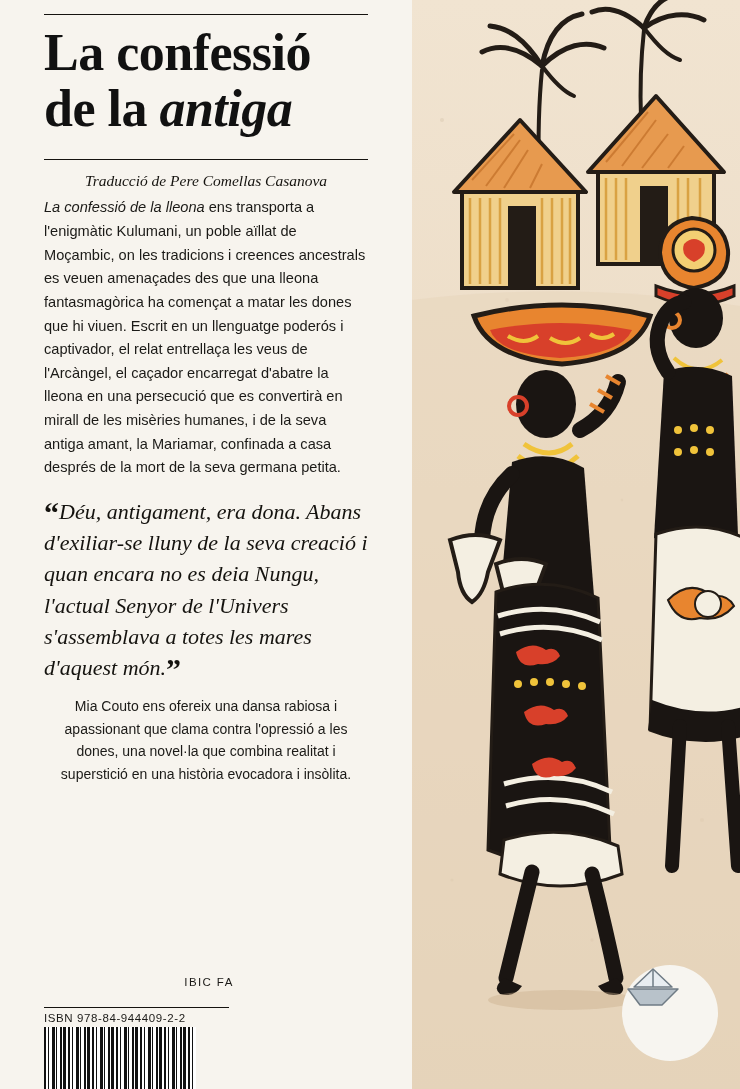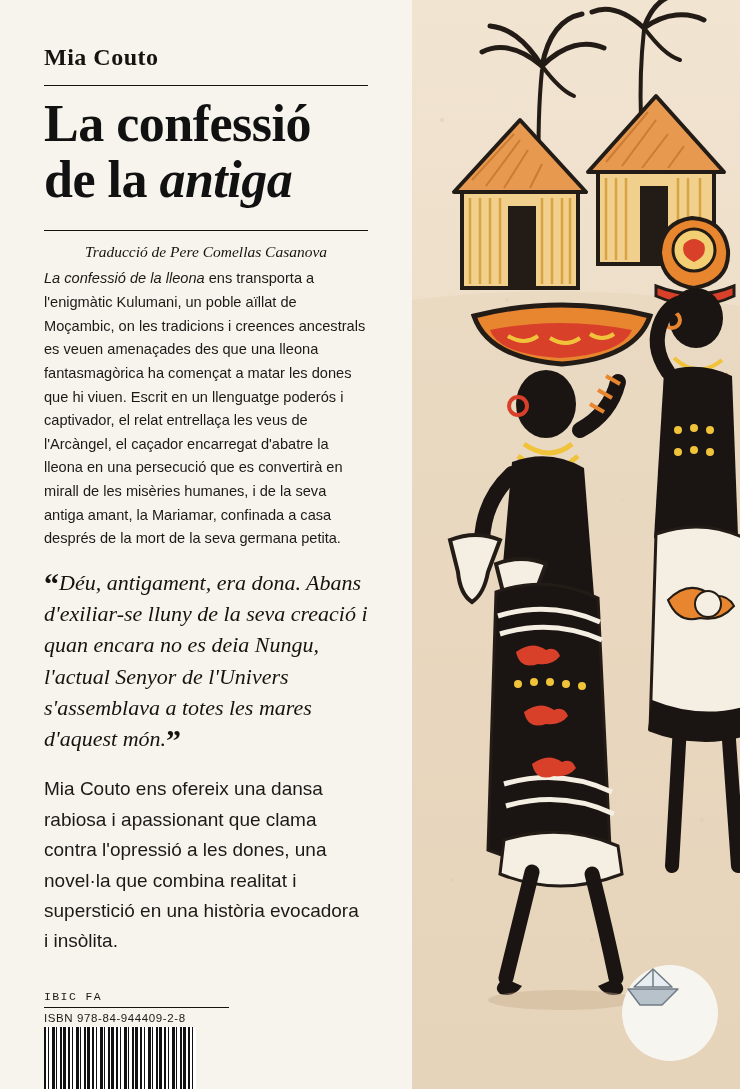--- a/index.html
+++ b/index.html
@@ -88,38 +88,40 @@
     font-family: "Liberation Serif", serif;
     font-style: normal;
     font-weight: bold;
     font-size: 30px;
     line-height: 0;
     vertical-align: -4px;
     color: #15130f;
   }
   .closing {
     font-family: "Liberation Sans", sans-serif;
-    font-size: 19px;
+    font-size: 14px;
     line-height: 1.6;
     color: #1b1a17;
-    margin-top: 20px;
+    margin-top: 12px;
+    text-align: center;
   }
   
   .footer {
     position: absolute;
     left: 44px;
     bottom: 0px;
     width: 330px;
   }
   .ibic {
-    font-family: Liberation Mono, monospace;
+    font-family: Liberation Sans, sans-serif;
     font-size: 11.5px;
     letter-spacing: 1.4px;
     color: #1b1a17;
-    margin-bottom: 4px;
+    margin-bottom: 19px;
+    text-align: center;
   }
   .isbn-rule {
     border-top: 1px solid #15130f;
     margin: 0 0 4px 0;
     width: 185px;
   }
   .isbn {
     font-family: "Liberation Sans", sans-serif;
     font-size: 11.5px;
     letter-spacing: 0.6px;
@@ -164,21 +166,20 @@
     justify-content: center;
   }
 </style>
 </head>
 <body>
 
 <div class="cover">
 
   <div class="left-panel">
 
-    <div class="author">Mia Couto</div>
     <div class="rule"></div>
 
     <div class="title">
       <span>La confessió</span><br>
       <span>de la </span><span class="emph">antiga</span>
     </div>
 
     <div class="rule2"></div>
 
     <div class="translator">Traducció de Pere Comellas Casanova</div>
@@ -189,21 +190,21 @@
 
     <div class="quote">
       <span class="qmark">“</span><span>Déu, antigament, era dona. Abans d'exiliar-se lluny de la seva creació i quan encara no es deia Nungu, l'actual Senyor de l'Univers s'assemblava a totes les mares d'aquest món.</span><span class="qmark">”</span>
     </div>
 
     <div class="closing">Mia Couto ens ofereix una dansa rabiosa i apassionant que clama contra l'opressió a les dones, una novel·la que combina realitat i superstició en una història evocadora i insòlita.</div>
 
     <div class="footer">
       <div class="ibic">IBIC  FA</div>
       <div class="isbn-rule"></div>
-      <div class="isbn">ISBN  978-84-944409-2-8</div>
+      <div class="isbn">ISBN  978-84-944409-2-2</div>
       <div class="barcode"></div>
     </div>
   </div>
 
   <div class="art-panel">
     <svg width="328" height="1089" viewBox="0 0 328 1089">
       <defs>
         <linearGradient id="sky" x1="0" y1="0" x2="0" y2="1">
           <stop offset="0%" stop-color="#f1e4d1"></stop>
           <stop offset="45%" stop-color="#ecdcc6"></stop>

